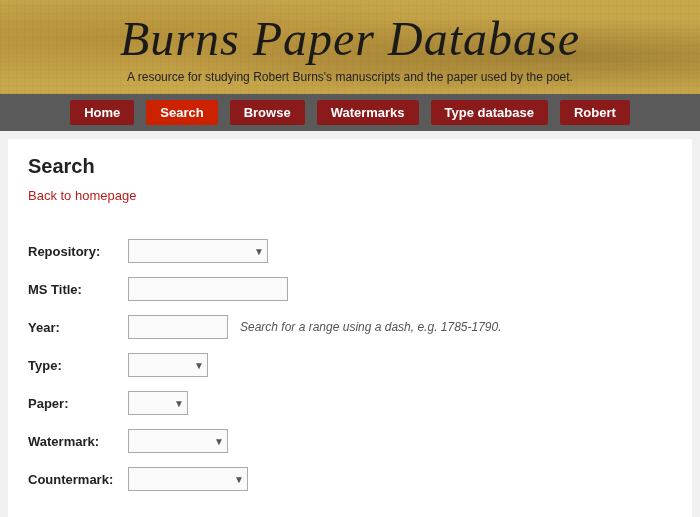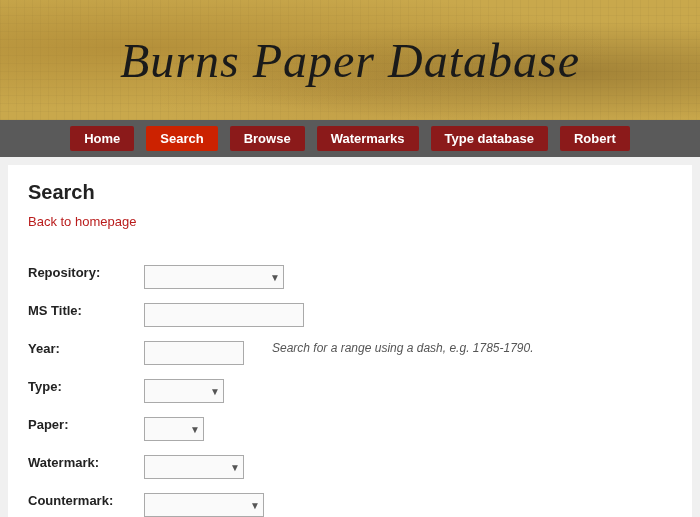--- a/index.html
+++ b/index.html
@@ -12,21 +12,21 @@
       font-family: Arial, sans-serif;
       font-size: 13px;
       background: #f0f0f0;
       width: 700px;
       min-height: 517px;
     }
 
     
     .header {
       width: 100%;
-      height: 120px;
+      height: 94px;
       background: #b8952a;
       background-image:
         repeating-linear-gradient(
           90deg,
           rgba(0,0,0,0.03) 0px,
           rgba(0,0,0,0.03) 1px,
           transparent 1px,
           transparent 8px
         ),
         repeating-linear-gradient(
@@ -122,22 +122,22 @@
       display: inline-block;
     }
 
     
     .form {
       margin-top: 18px;
     }
 
     .form-row {
       display: flex;
+      align-items: center;
       margin-bottom: 14px;
-      gap: 16px;
     }
 
     .form-label {
       width: 100px;
       font-weight: bold;
       color: #222;
       font-size: 13px;
       flex-shrink: 0;
     }
 
@@ -204,20 +204,21 @@
       pointer-events: none;
       font-size: 10px;
       color: #555;
     }
   </style>
 </head>
 <body>
 
 <div class="header">
   <div class="header-title">Burns Paper Database</div>
+  <div class="header-subtitle">A resource for studying Robert Burns's manuscripts and the paper used by the poet.</div>
 </div>
 
 <nav class="nav">
   <button class="nav-item">Home</button>
   <button class="nav-item active">Search</button>
   <button class="nav-item">Browse</button>
   <button class="nav-item">Watermarks</button>
   <button class="nav-item">Type database</button>
   <button class="nav-item">Robert</button>
 </nav>

